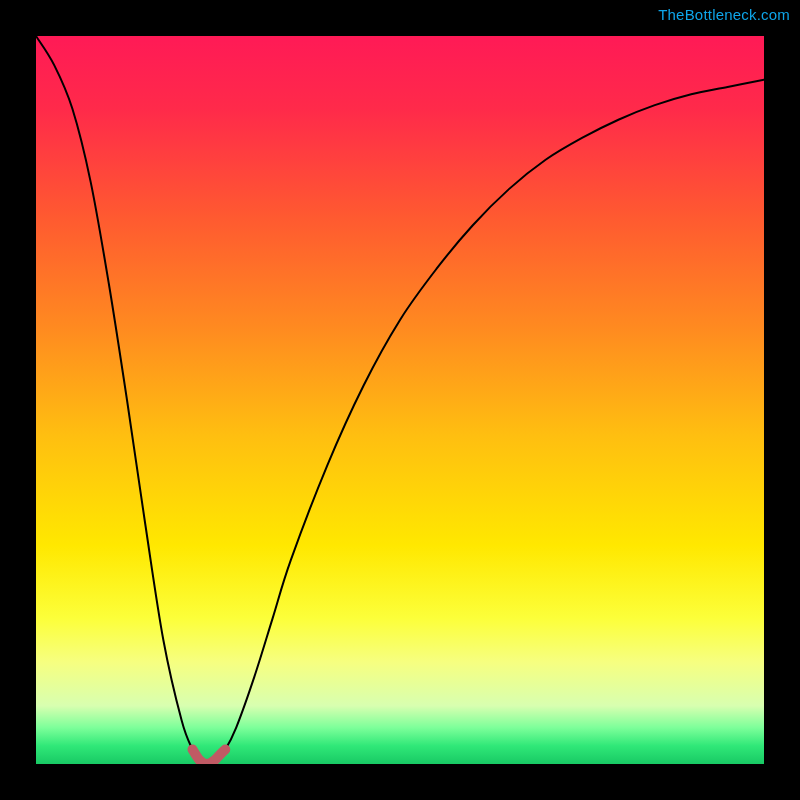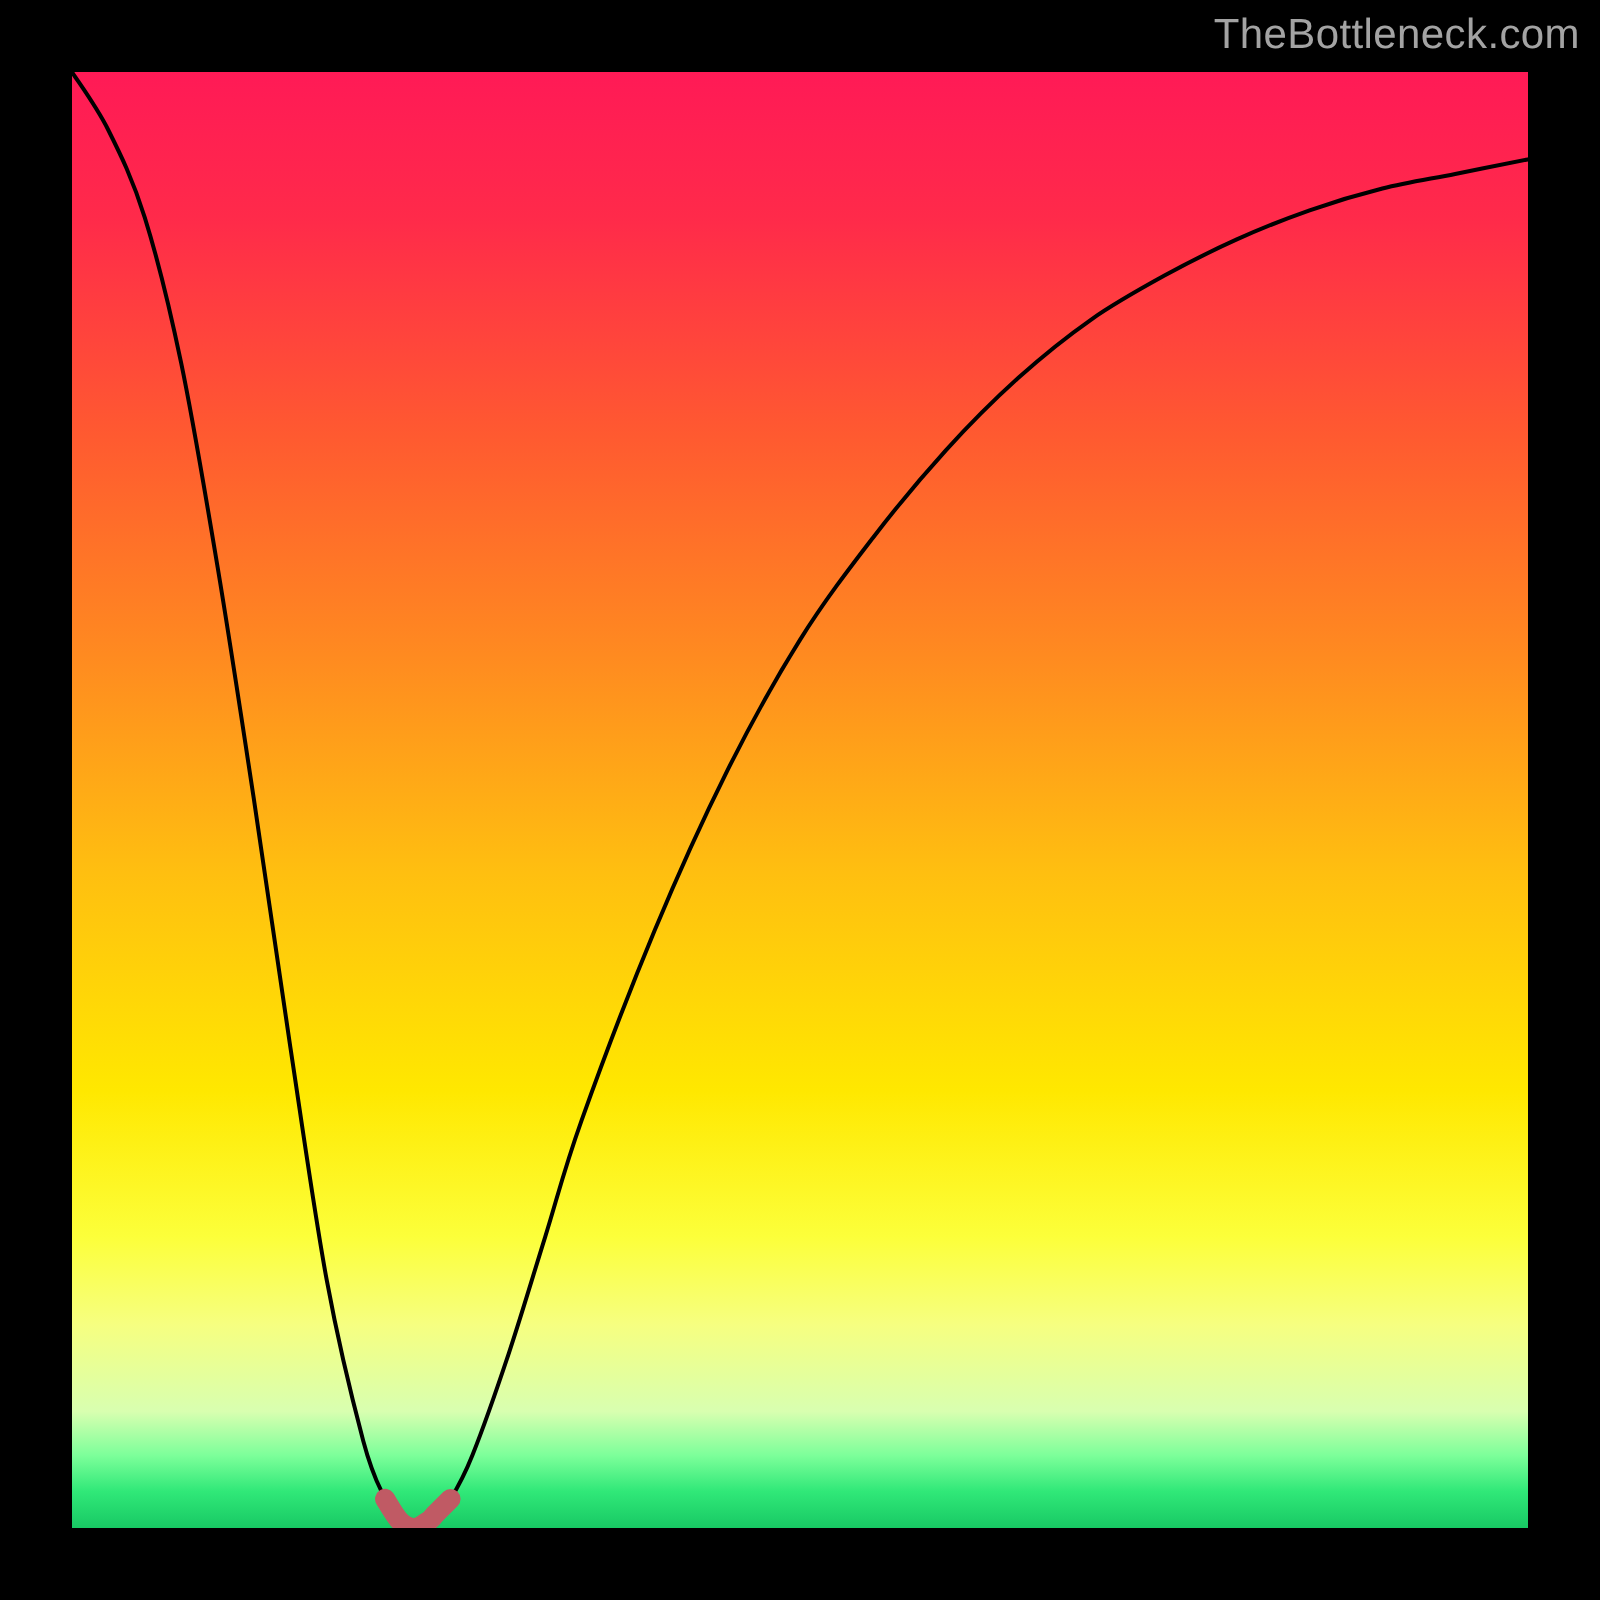--- a/index.html
+++ b/index.html
@@ -21,22 +21,22 @@
   }
   .gradient {
     position: absolute;
     left: 0; top: 0;
     width: 100%; height: 100%;
   }
   .watermark {
     position: absolute;
     top: 6px;
     right: 10px;
-    color: #a3a3a3;
-    font-size: 21px;
+    color: #0ea5e9;
+    font-size: 15px;
     font-weight: 500;
     letter-spacing: 0.2px;
     user-select: none;
   }
   svg.curve {
     position: absolute;
     left: 0;
     top: 0;
     width: 100%;
     height: 100%;

